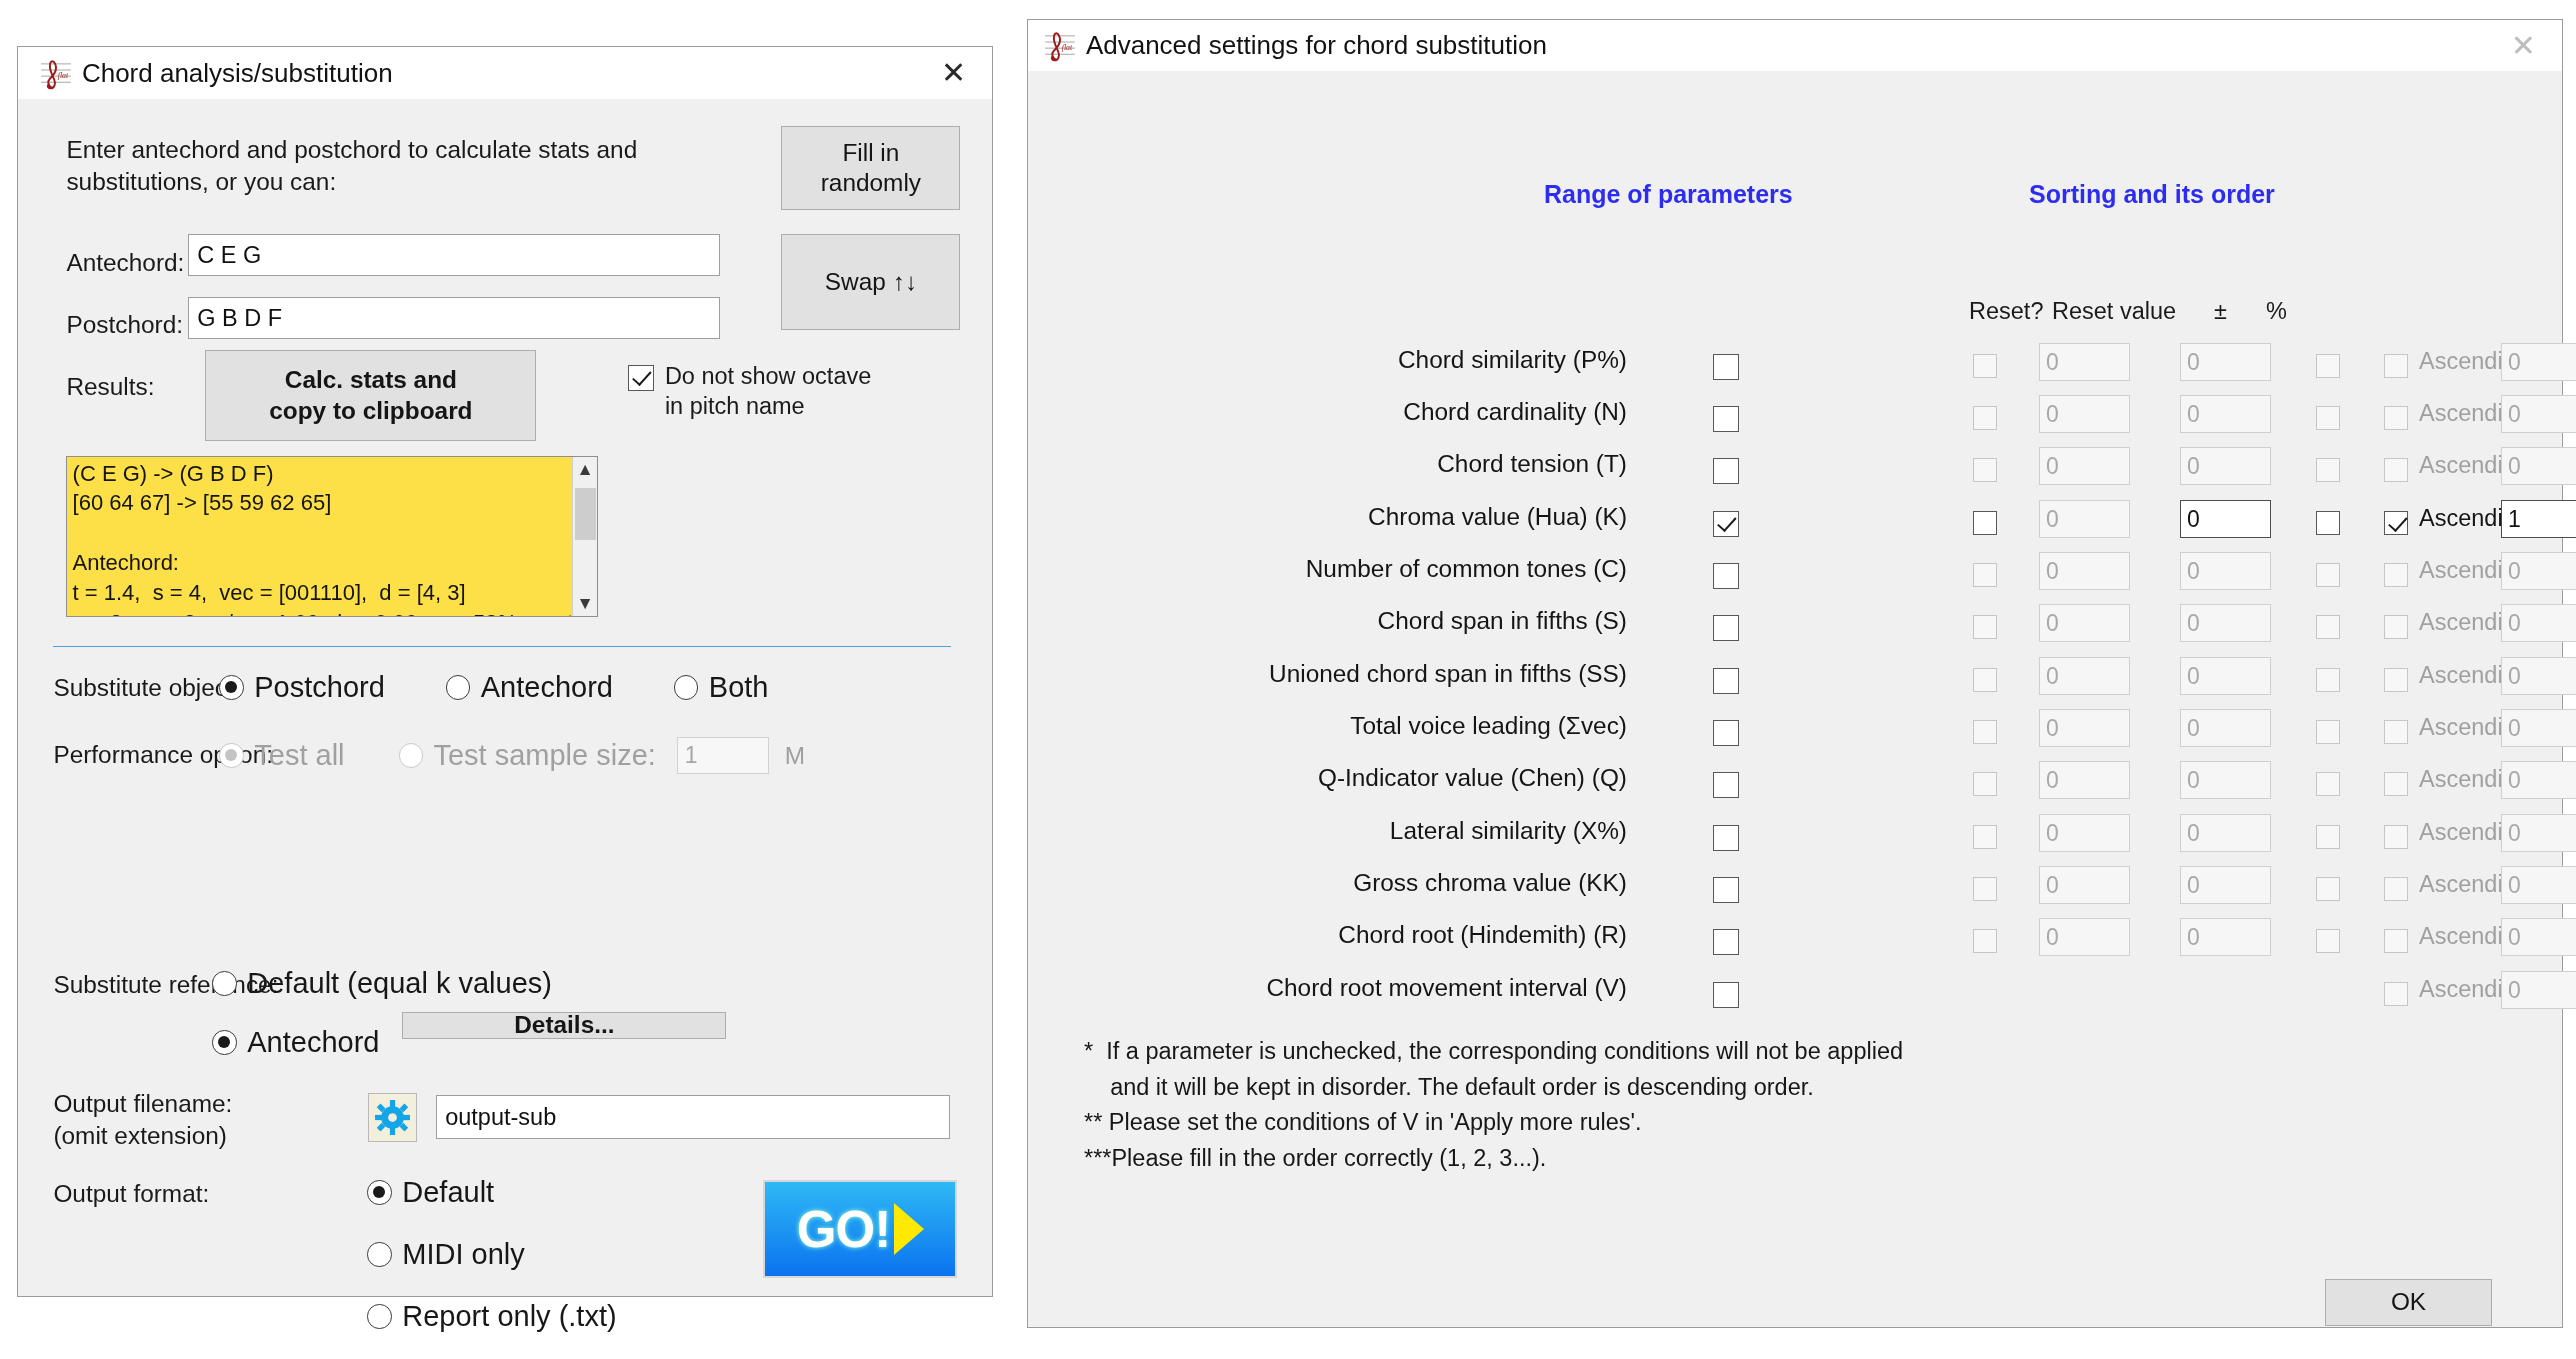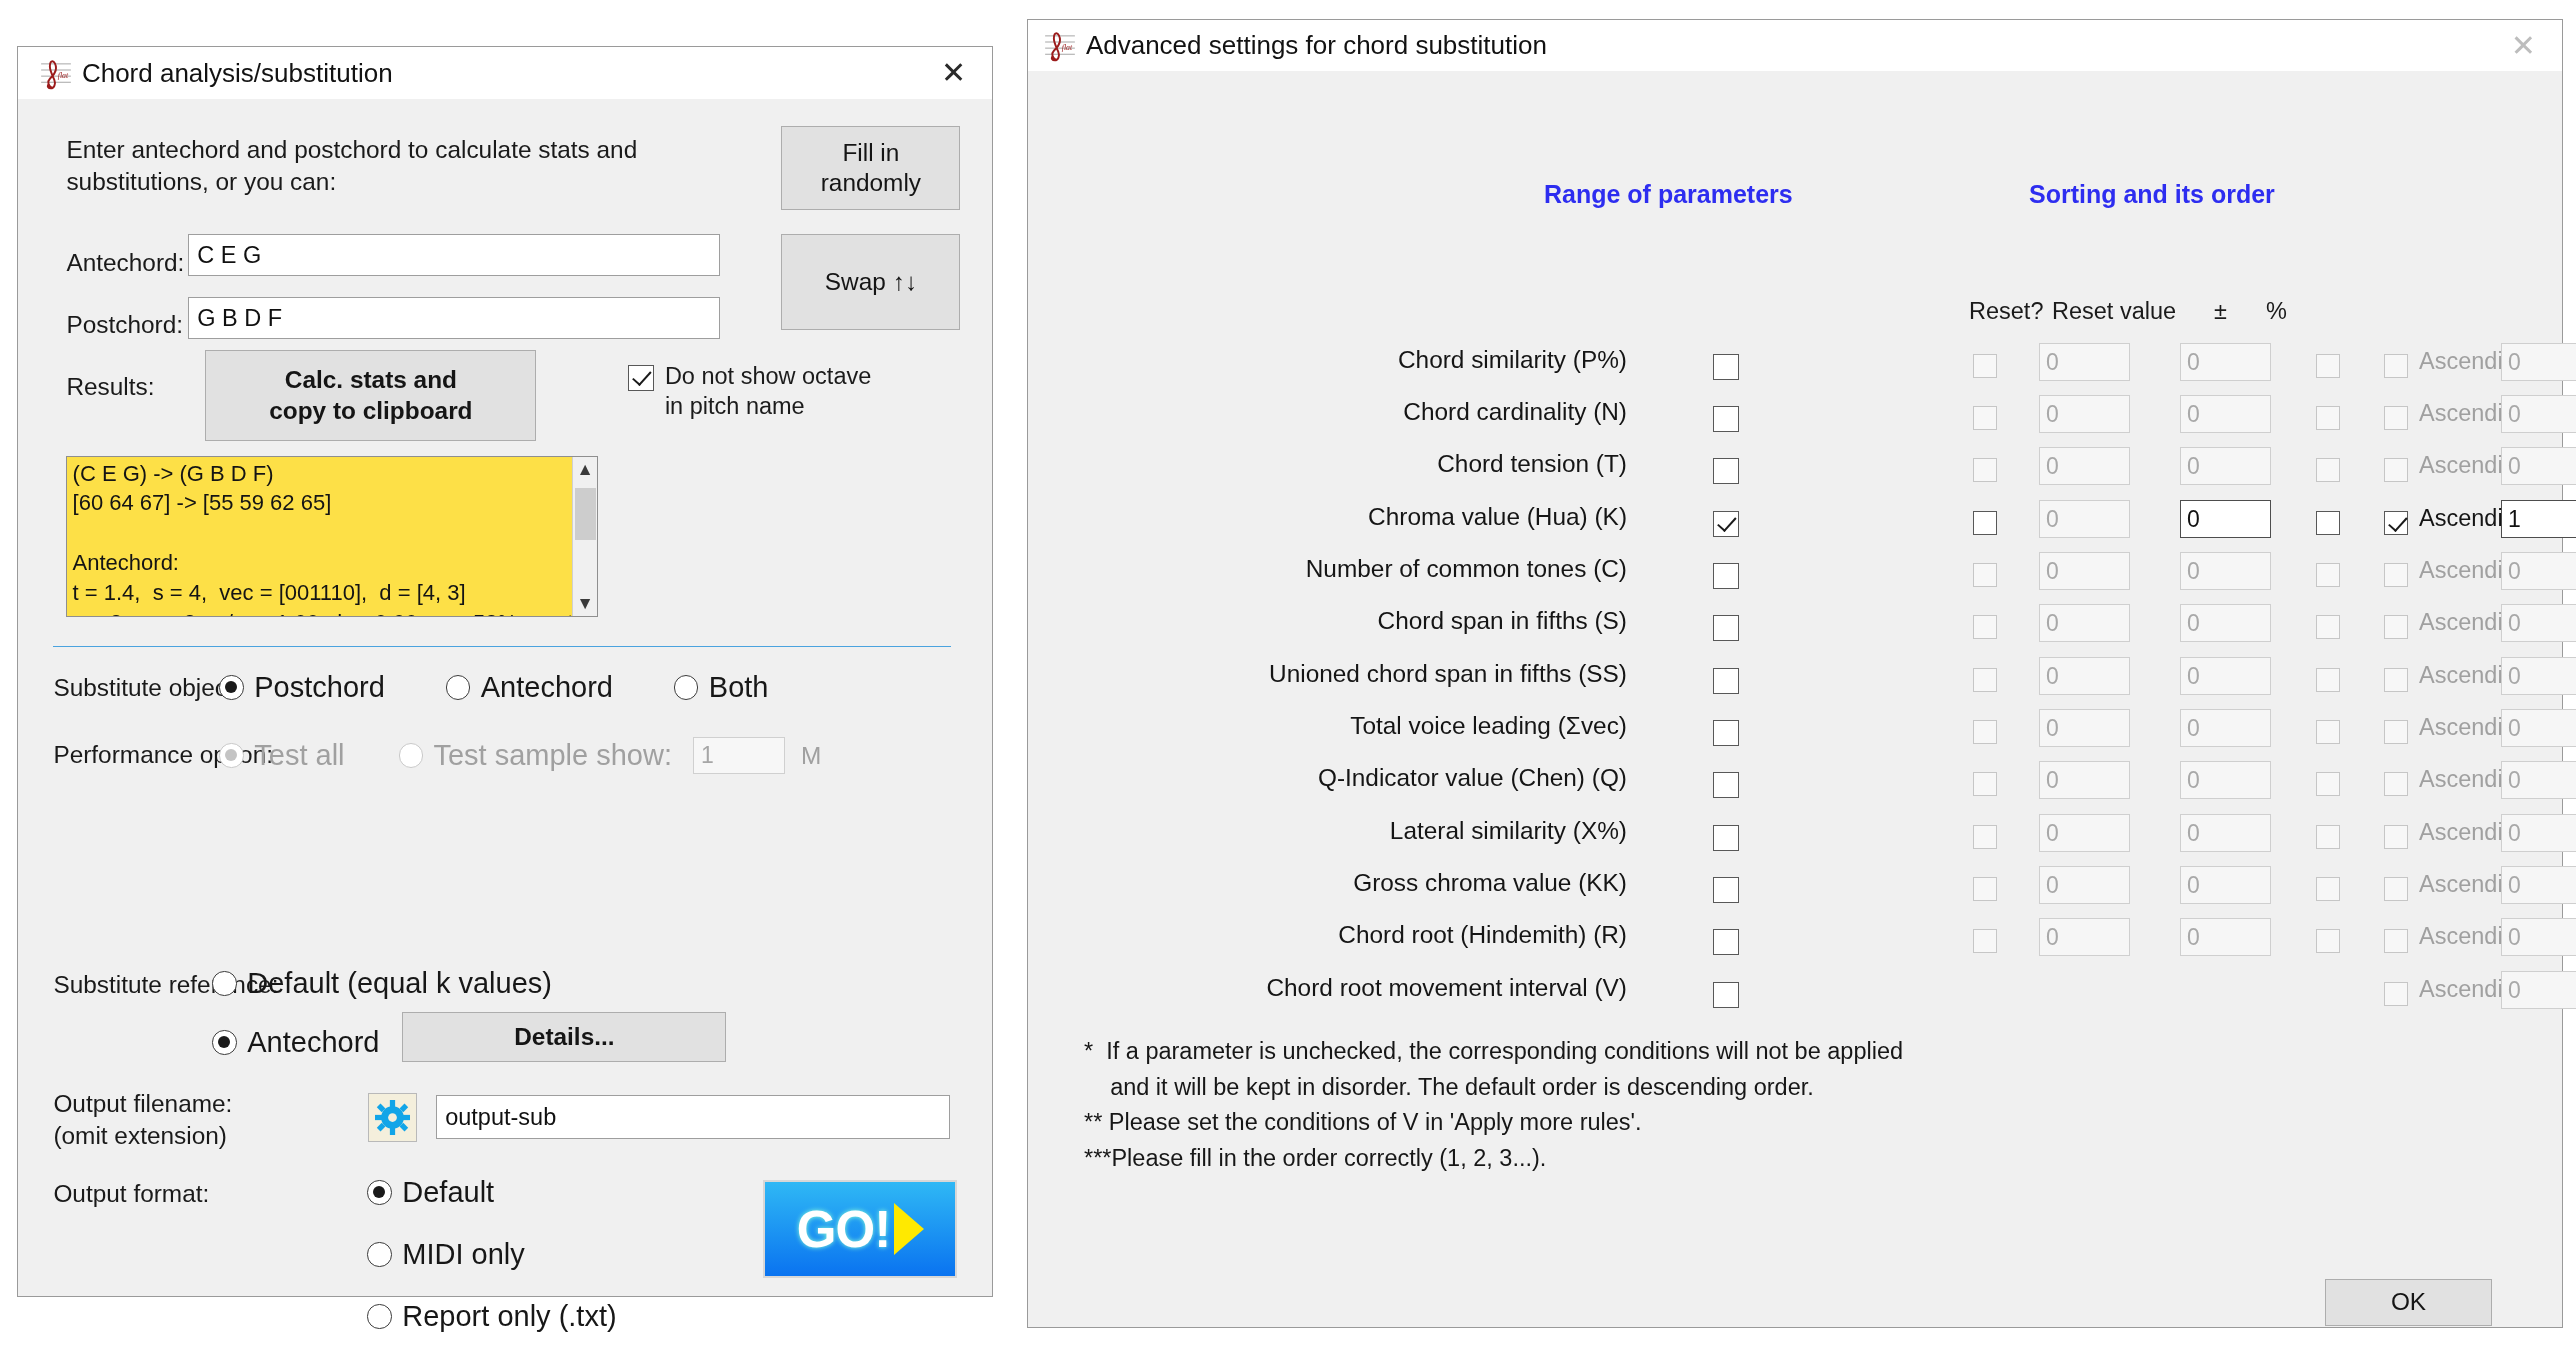--- a/index.html
+++ b/index.html
@@ -162,21 +162,21 @@
   #sample-input {
     width:92px; height:37px; background:#f7f7f7; border:0.9px solid #d0d0d0;
     box-sizing:border-box; font-size:23px; color:#a6a6a6;
     display:flex; align-items:center; padding-left:7px; margin-left:-33px;
   }
   #sample-unit { font-size:24.4px; color:#a0a0a0; margin-left:-38px; }
 
   #subref-label { position:absolute; left:35px; top:872px; }
   #subref-row1 { position:absolute; left:194px; top:868px; }
   #subref-row2 { position:absolute; left:194px; top:927px; }
-  #details-btn { position:absolute; left:384px; top:913px; width:324px; height:50px; }
+  #details-btn { position:absolute; left:384px; top:913px; width:324px; height:27px; }
 
   #outfile-label { position:absolute; left:35px; top:989px; font-size:24.4px; line-height:1.3; color:#1a1a1a; }
   #gear-btn {
     position:absolute; left:350px; top:994px; width:49px; height:49px;
     background:#f4efdc; border:0.9px solid #b9b9b9; box-sizing:border-box;
     display:flex; align-items:center; justify-content:center;
   }
   #outfile-input { position:absolute; left:418px; top:996px; width:514px; height:44px; }
 
   #outfmt-label { position:absolute; left:35px; top:1081px; }
@@ -331,21 +331,21 @@
       </div>
 
       <div class="lbl" id="perf-label">Performance option:</div>
       <div id="perf-row">
         <div class="radio-item dim">
           <span class="radio dim sel"></span>
           <span class="t">Test all</span>
         </div>
         <div class="radio-item dim">
           <span class="radio dim"></span>
-          <span class="t">Test sample show:</span>
+          <span class="t">Test sample size:</span>
         </div>
         <div id="sample-input">1</div>
         <div id="sample-unit">M</div>
       </div>
 
       <div class="lbl" id="subref-label">Substitute reference:</div>
       <div class="radio-item" id="subref-row1">
         <span class="radio"></span>
         <span class="t">Default (equal k values)</span>
       </div>

